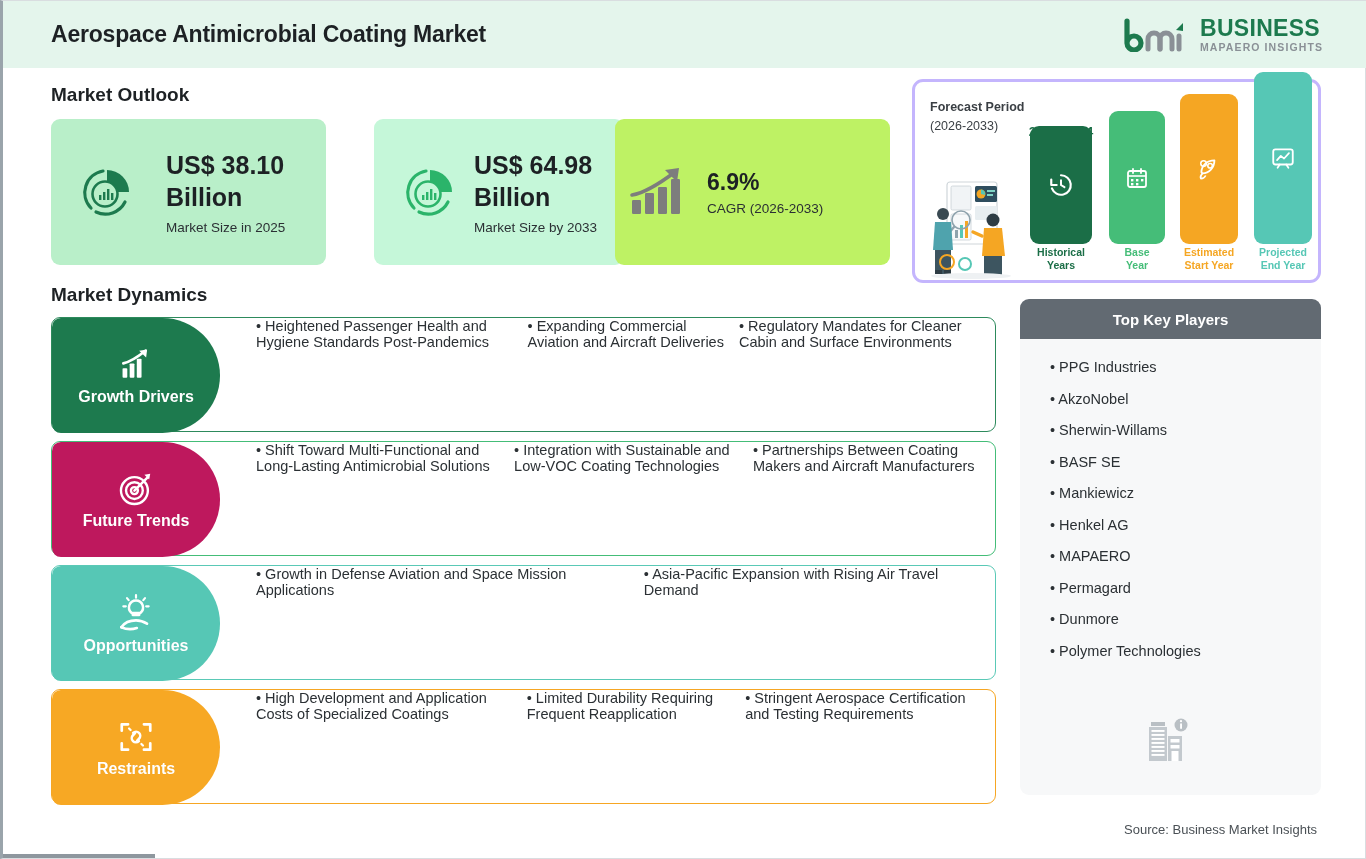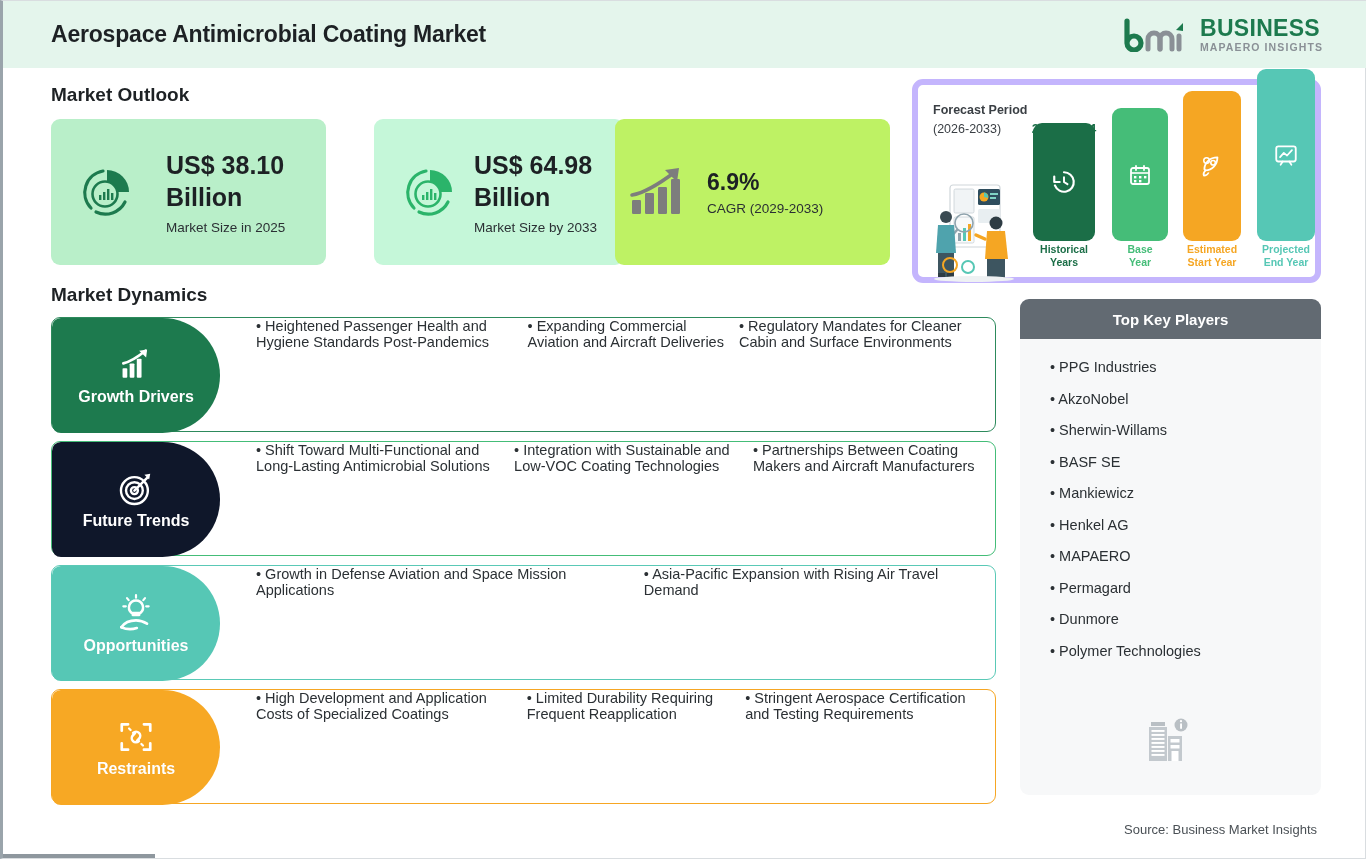--- a/index.html
+++ b/index.html
@@ -67,21 +67,21 @@
   .kpi-sub {
     font-size: 13.5px; color: #2b3034; margin-top: 7px;
   }
   #kpi-3 .kpi-value { font-size: 23px; }
   #kpi-3 .kpi-sub { font-size: 13.5px; margin-top: 4px; }
 
   
   #forecast {
     position: absolute; left: 909px; top: 78px;
     width: 409px; height: 204px;
-    border: 6px solid #c4b5fd; border-radius: 11px;
+    border: 3px solid #c4b5fd; border-radius: 11px;
     background: #ffffff;
   }
   #forecast-label {
     position: absolute; left: 15px; top: 16px;
     font-size: 12.5px; font-weight: bold; color: #3a3f44; line-height: 1.5;
   }
   #forecast-label .fl2 { font-weight: normal; }
   #forecast-art { position: absolute; left: 6px; top: 92px; width: 100px; height: 105px; }
   .fbar-group { position: absolute; bottom: 6px; }
   .fbar-year {
@@ -219,21 +219,21 @@
     <svg class="kpi-icon" width="58" height="52" viewBox="0 0 58 52">
       <rect x="3" y="34" width="9" height="14" rx="1.2" fill="#7d7d7d"></rect>
       <rect x="16" y="27" width="9" height="21" rx="1.2" fill="#7d7d7d"></rect>
       <rect x="29" y="21" width="9" height="27" rx="1.2" fill="#7d7d7d"></rect>
       <rect x="42" y="13" width="9" height="35" rx="1.2" fill="#7d7d7d"></rect>
       <path d="M3 29 C16 27 30 18 46 6" fill="none" stroke="#7d7d7d" stroke-width="3.6" stroke-linecap="round"></path>
       <path d="M36 4 L50 2 L48 16 Z" fill="#7d7d7d"></path>
     </svg>
     <div class="kpi-body">
       <div class="kpi-value">6.9%</div>
-      <div class="kpi-sub">CAGR (2029-2033)</div>
+      <div class="kpi-sub">CAGR (2026-2033)</div>
     </div>
   </div>
 
   <div id="forecast">
     <div id="forecast-label">
       <div>Forecast Period</div>
       <div class="fl2">(2026-2033)</div>
     </div>
 
     <svg id="forecast-art" viewBox="0 0 100 105">
@@ -344,21 +344,21 @@
       <span class="dyn-tab-label">Growth Drivers</span>
     </div>
     <div class="dyn-list">
       <div class="dyn-item">• Heightened Passenger Health and Hygiene Standards Post-Pandemics</div>
       <div class="dyn-item">• Expanding Commercial Aviation and Aircraft Deliveries</div>
       <div class="dyn-item">• Regulatory Mandates for Cleaner Cabin and Surface Environments</div>
     </div>
   </div>
 
   <div class="dyn" id="dyn-1">
-    <div class="dyn-tab" style="background:#0f172a;text-align:right;">
+    <div class="dyn-tab" style="background:#be185d;text-align:right;">
       <svg width="38" height="38" viewBox="0 0 24 24">
         <circle cx="11" cy="13" r="8.5" fill="none" stroke="#ffffff" stroke-width="1.5"></circle>
         <circle cx="11" cy="13" r="5.3" fill="none" stroke="#ffffff" stroke-width="1.5"></circle>
         <circle cx="11" cy="13" r="2.2" fill="none" stroke="#ffffff" stroke-width="1.5"></circle>
         <path d="M11 13 L19.5 4.5" stroke="#ffffff" stroke-width="1.6" stroke-linecap="round"></path>
         <path d="M17.3 3 L21 2.3 L20.3 6 Z" fill="#ffffff"></path>
       </svg>
       <span class="dyn-tab-label">Future Trends</span>
     </div>
     <div class="dyn-list">

